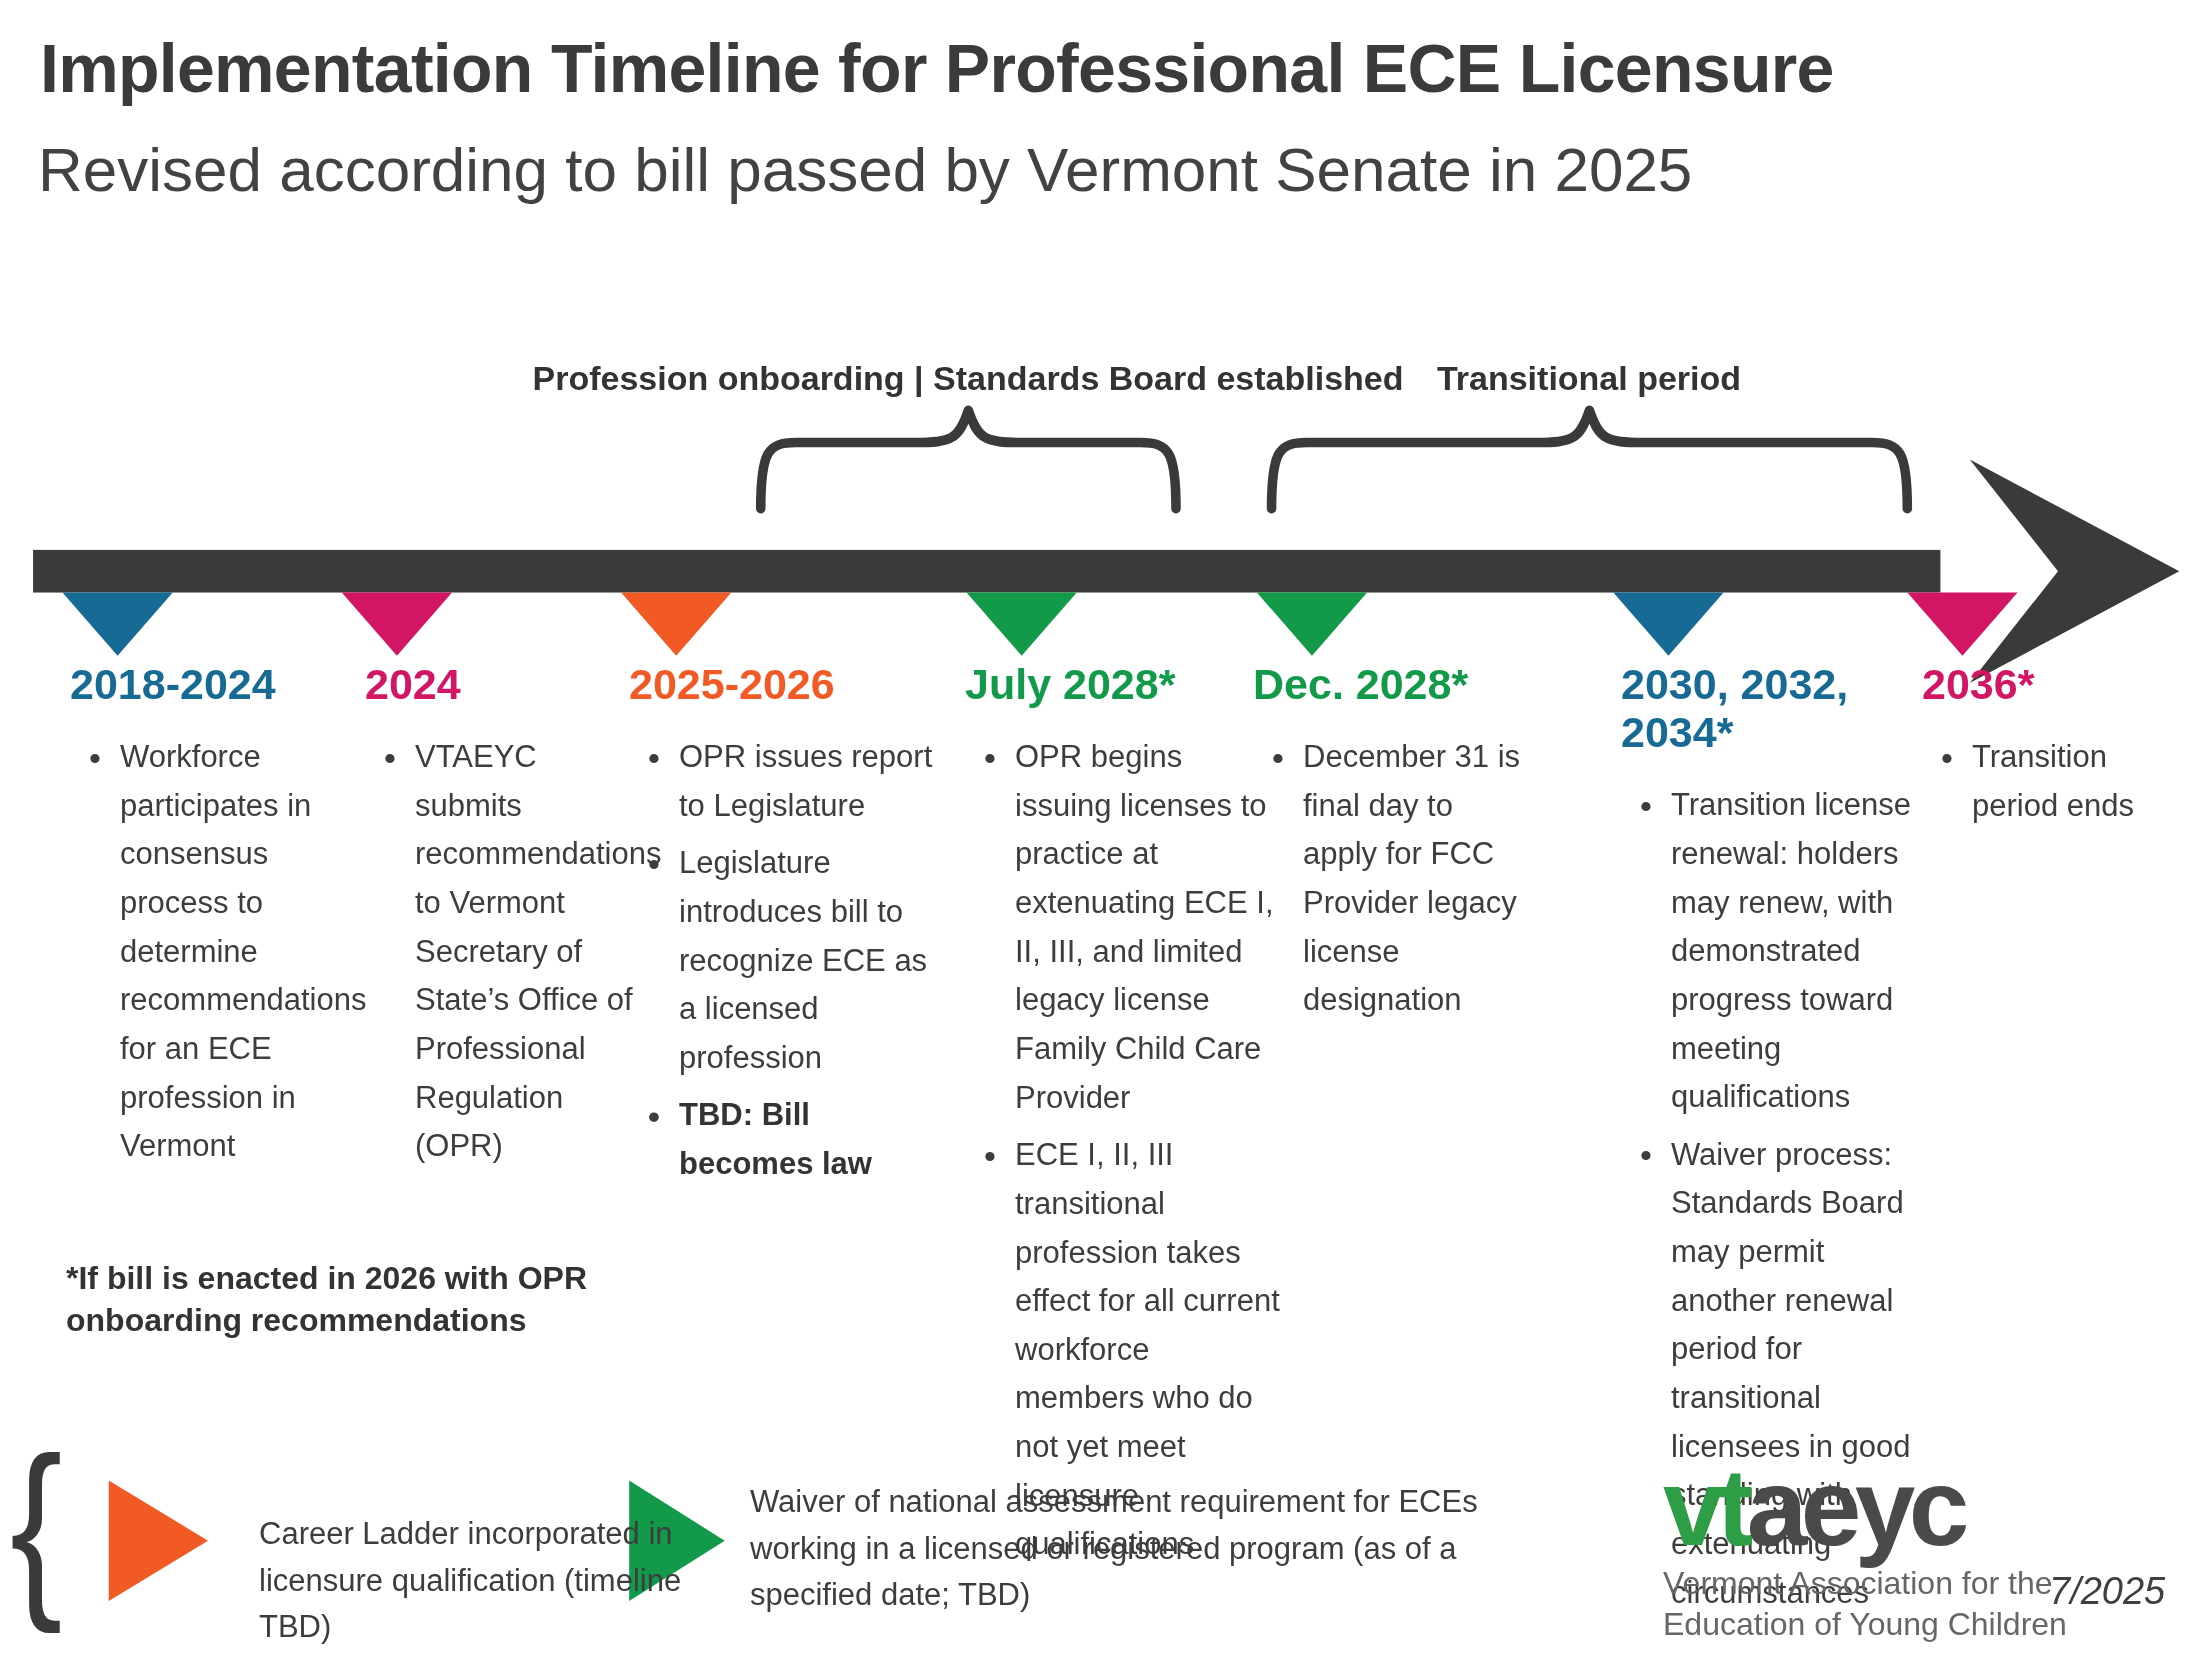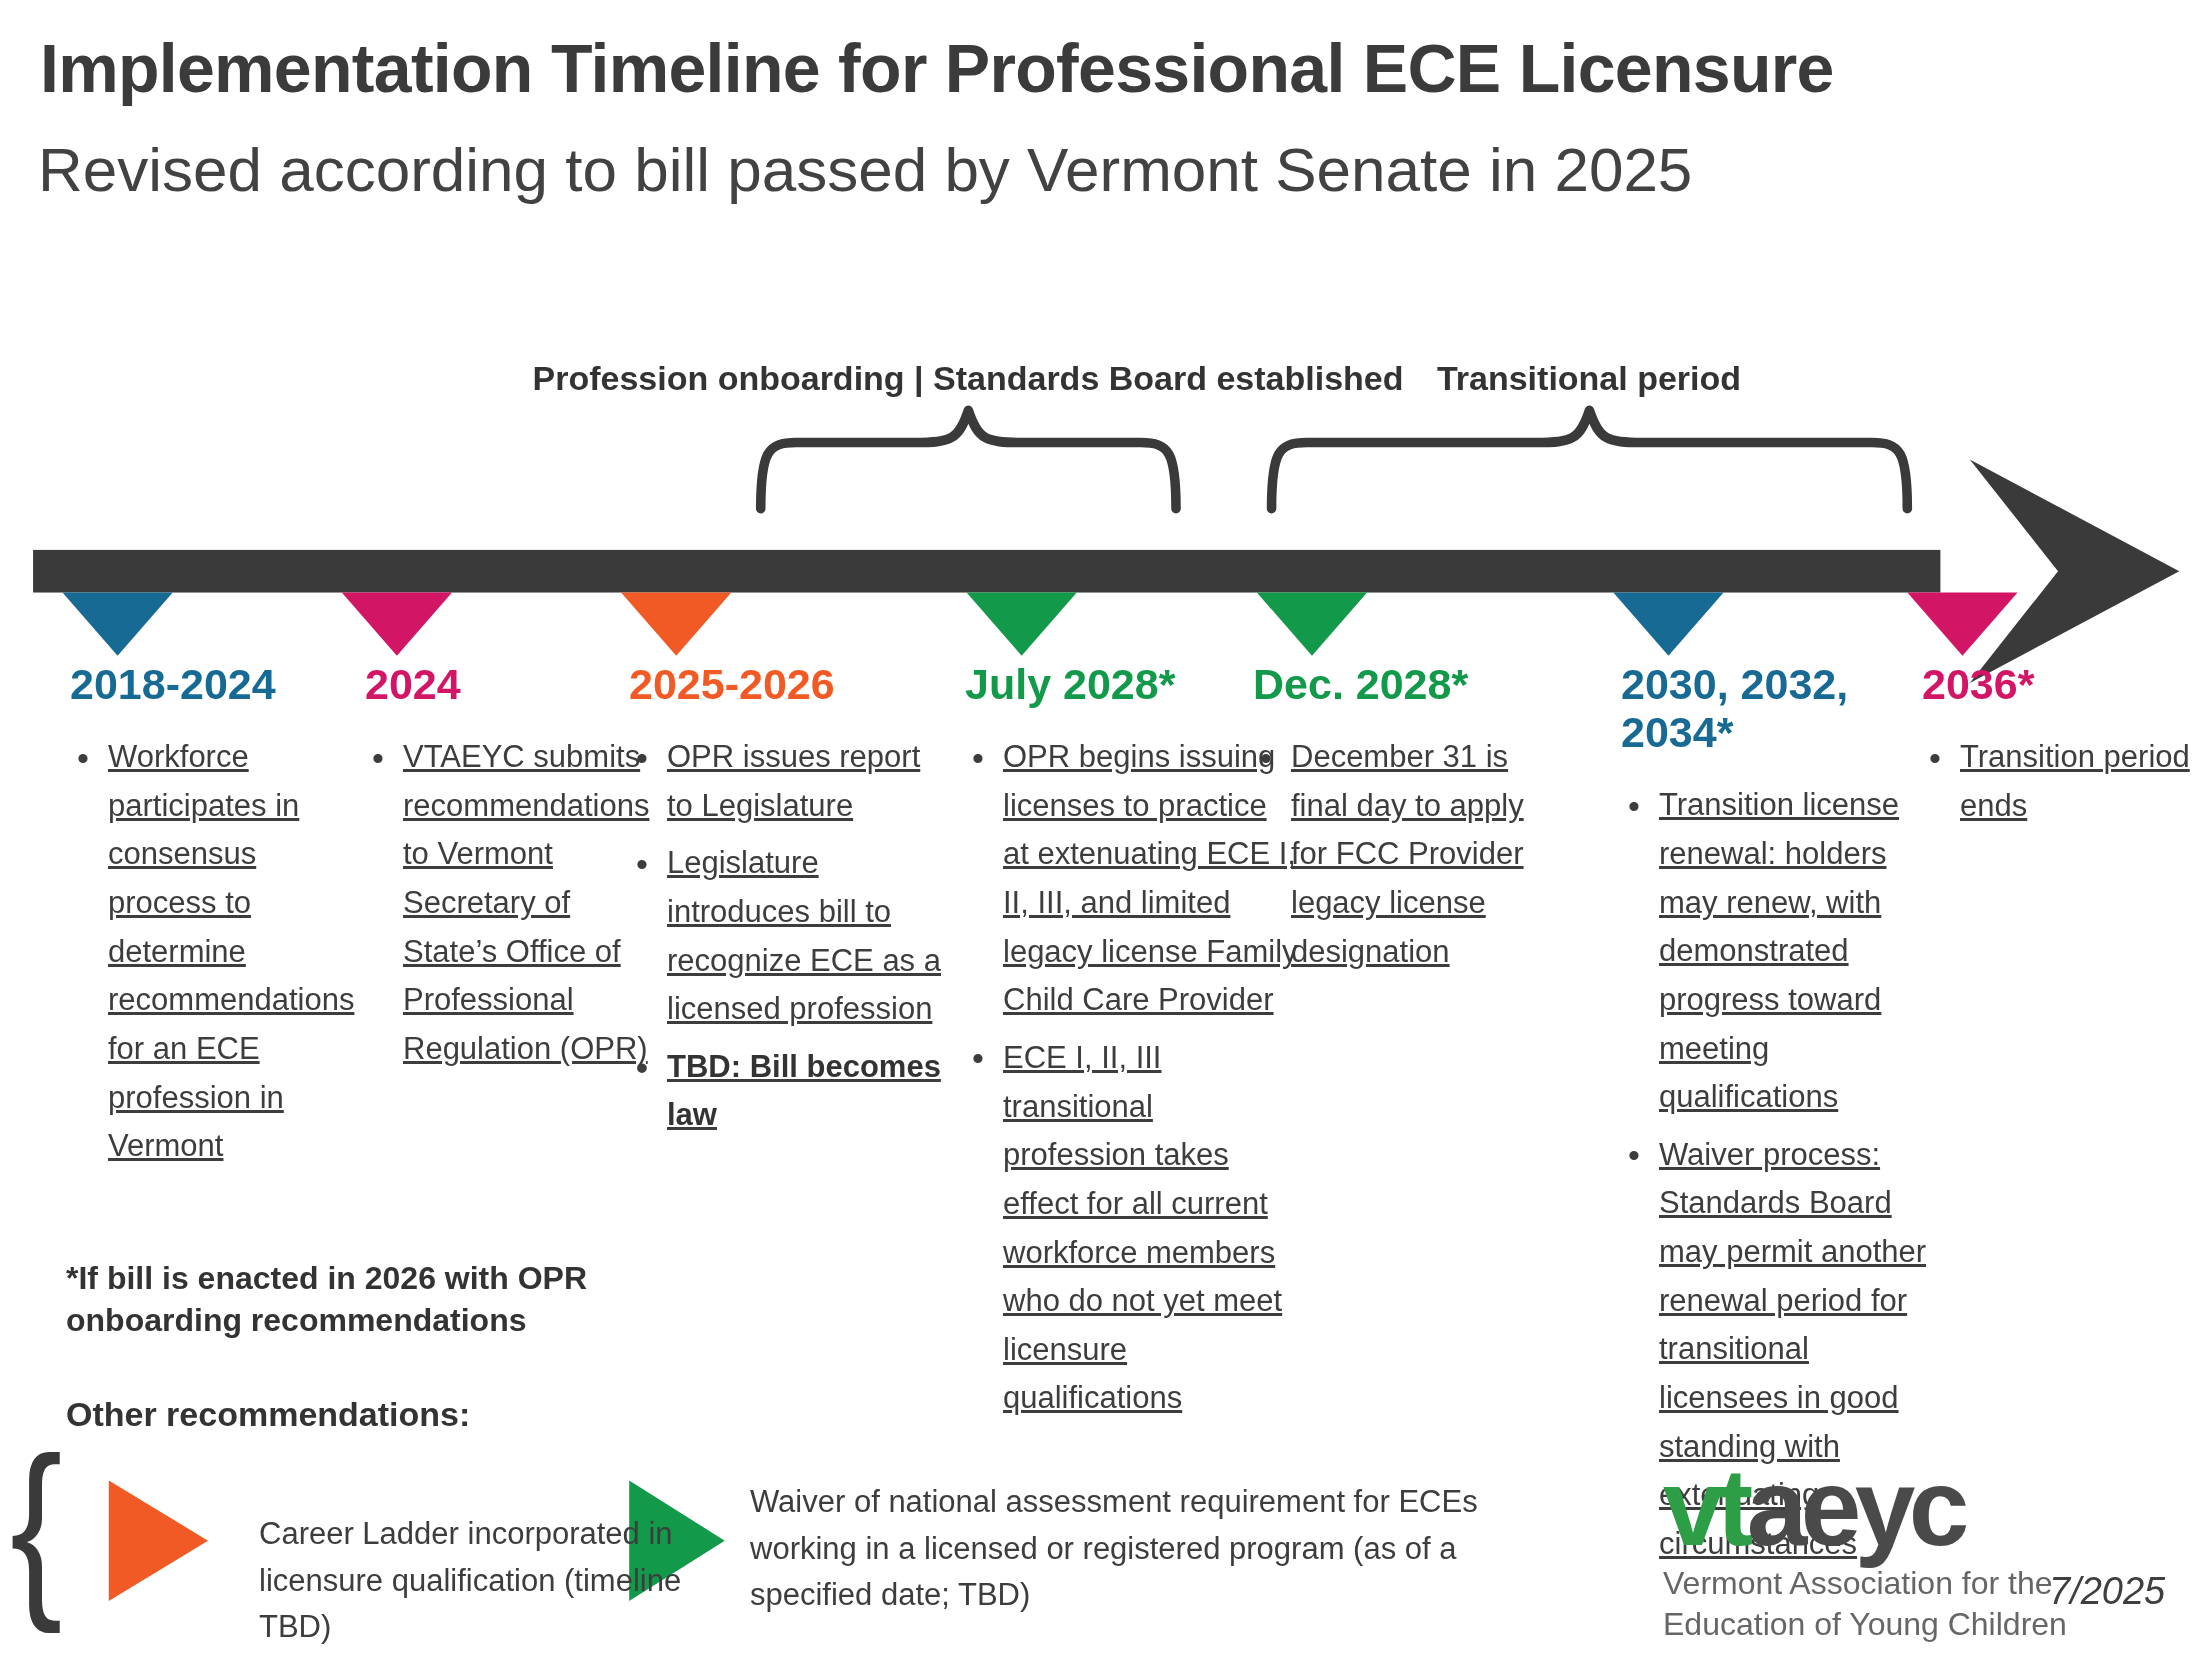--- a/index.html
+++ b/index.html
@@ -27,21 +27,21 @@
 
   #timeline-svg{left:0;top:0;width:2205px;height:1654px;}
 
   .milestone-column{
     position:absolute;top:660px;
   }
   .date-label{
     font-size:43px;font-weight:800;line-height:1.12;letter-spacing:0px;
     margin-bottom:25px;
   }
-  ul.bullets{list-style:none;margin:4px;padding:0;text-decoration:underline;}
+  ul.bullets{list-style:none;margin:16px;padding:0;}
   ul.bullets li{
     position:relative;padding-left:34px;
     font-size:31px;line-height:1.57;color:#3d3d3d;
     margin-top:8.8px;
   }
   ul.bullets li:first-child{margin-top:0;}
   ul.bullets li::before{
     content:"\2022";position:absolute;left:2.9px;top:-1.5px;font-size:34px;color:#3d3d3d;
   }
   ul.bullets li.bold{font-weight:700;color:#333333;}
@@ -148,21 +148,20 @@
       </div>
       <div class="milestone-column" style="left: 1922px; width: 272px;">
         <div class="date-label" style="color: rgb(211, 21, 102);">2036*</div>
         <ul class="bullets">
           <li>Transition period ends</li>
         </ul>
       </div>
     </div>
 
   <div class="abs" id="footnote">*If bill is enacted in 2026 with OPR onboarding recommendations</div>
-  <div class="abs" id="other-recs-heading">Other recommendations:</div>
   <div class="abs" id="legend-brace">{</div>
 
   <div class="abs legend-item-text" id="legend-text-0" style="left:259px;width:434px;margin-top:32px;">Career Ladder incorporated in licensure qualification (timeline TBD)</div>
   <div class="abs legend-item-text" id="legend-text-1" style="left:750px;width:816px;">Waiver of national assessment requirement for ECEs working in a licensed or registered program (as of a specified date; TBD)</div>
 
   <div class="abs" id="logo">
     <span class="vt" style="color: rgb(46, 158, 70);">vt</span><span class="aeyc" style="color: rgb(74, 74, 74);">aeyc</span>
   </div>
   <div class="abs" id="logo-tagline">
     <div>Vermont Association for the</div>

